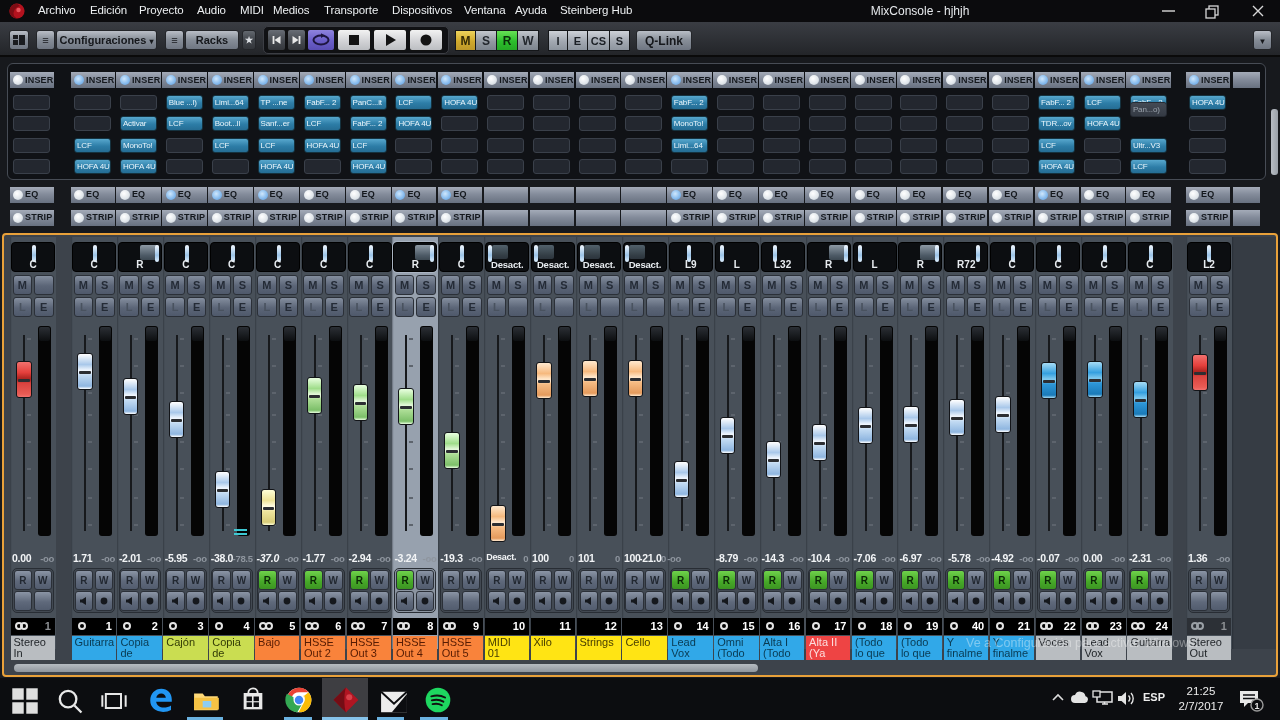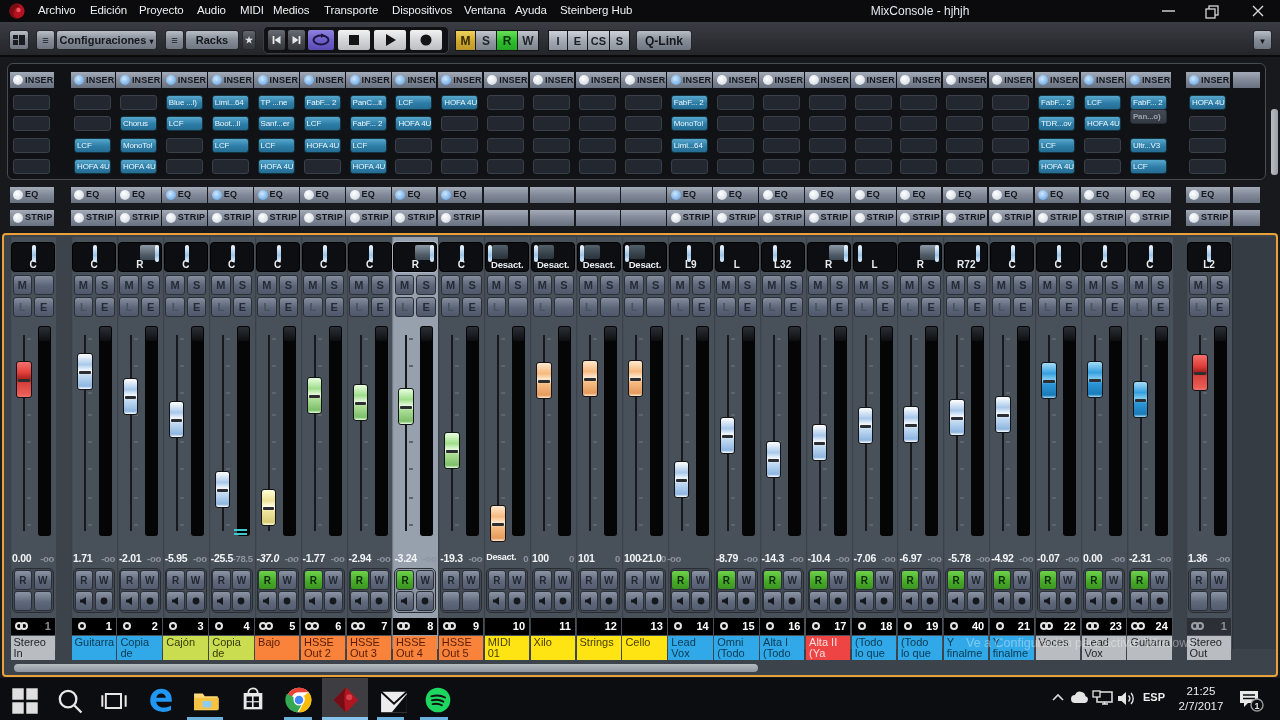--- a/index.html
+++ b/index.html
@@ -258,21 +258,21 @@
 <div class="slot" style="left:854.5px;top:38.0px;"></div>
 <div class="slot" style="left:900.4px;top:38.0px;"></div>
 <div class="slot" style="left:946.3px;top:38.0px;"></div>
 <div class="slot" style="left:992.2px;top:38.0px;"></div>
 <div class="slot slotf" style="left:1038.1px;top:38.0px;">FabF... 2</div>
 <div class="slot slotf" style="left:1084.0px;top:38.0px;">LCF</div>
 <div class="slot slotf" style="left:1129.9px;top:38.0px;">FabF... 2</div>
 <div class="slot slotf" style="left:1189.0px;top:38.0px;">HOFA 4U</div>
 <div class="slot" style="left:13.0px;top:59.3px;"></div>
 <div class="slot" style="left:74.0px;top:59.3px;"></div>
-<div class="slot slotf" style="left:119.9px;top:59.3px;">Chorus</div>
+<div class="slot slotf" style="left:119.9px;top:59.3px;">Activar</div>
 <div class="slot slotf" style="left:165.8px;top:59.3px;">LCF</div>
 <div class="slot slotf" style="left:211.7px;top:59.3px;">Boot...ll</div>
 <div class="slot slotf" style="left:257.6px;top:59.3px;">Sanf...er</div>
 <div class="slot slotf" style="left:303.5px;top:59.3px;">LCF</div>
 <div class="slot slotf" style="left:349.5px;top:59.3px;">FabF... 2</div>
 <div class="slot slotf" style="left:395.4px;top:59.3px;">HOFA 4U</div>
 <div class="slot" style="left:441.3px;top:59.3px;"></div>
 <div class="slot" style="left:487.2px;top:59.3px;"></div>
 <div class="slot" style="left:533.1px;top:59.3px;"></div>
 <div class="slot" style="left:579.0px;top:59.3px;"></div>
@@ -280,21 +280,21 @@
 <div class="slot slotf" style="left:670.8px;top:59.3px;">MonoTo!</div>
 <div class="slot" style="left:716.7px;top:59.3px;"></div>
 <div class="slot" style="left:762.6px;top:59.3px;"></div>
 <div class="slot" style="left:808.6px;top:59.3px;"></div>
 <div class="slot" style="left:854.5px;top:59.3px;"></div>
 <div class="slot" style="left:900.4px;top:59.3px;"></div>
 <div class="slot" style="left:946.3px;top:59.3px;"></div>
 <div class="slot" style="left:992.2px;top:59.3px;"></div>
 <div class="slot slotf" style="left:1038.1px;top:59.3px;">TDR...ov</div>
 <div class="slot slotf" style="left:1084.0px;top:59.3px;">HOFA 4U</div>
-<div class="slot slotb" style="left:1129.9px;top:52px;font-weight:bold;">Pan...o)</div>
+<div class="slot slotb" style="left:1129.9px;top:45px;">Pan...o)</div>
 <div class="slot" style="left:1189.0px;top:59.3px;"></div>
 <div class="slot" style="left:13.0px;top:80.6px;"></div>
 <div class="slot slotf" style="left:74.0px;top:80.6px;">LCF</div>
 <div class="slot slotf" style="left:119.9px;top:80.6px;">MonoTo!</div>
 <div class="slot" style="left:165.8px;top:80.6px;"></div>
 <div class="slot slotf" style="left:211.7px;top:80.6px;">LCF</div>
 <div class="slot slotf" style="left:257.6px;top:80.6px;">LCF</div>
 <div class="slot slotf" style="left:303.5px;top:80.6px;">HOFA 4U</div>
 <div class="slot slotf" style="left:349.5px;top:80.6px;">LCF</div>
 <div class="slot" style="left:395.4px;top:80.6px;"></div>
@@ -746,21 +746,21 @@
 <div class="tick" style="left:221.7px;top:233px;"></div>
 <div class="tick" style="left:221.7px;top:262px;"></div>
 <div class="tick" style="left:221.7px;top:289px;"></div>
 <div class="meter" style="left:232.7px;">
         <div class="mcap"></div>
       </div>
 <div class="cap" style="left:210.7px;top:236.0px;background:linear-gradient(180deg,#ffffff 0%,#a9c8ea 30%,#eef5fd 46%,#eef5fd 52%,#c4dcf3 60%,#8fb6e0 92%,#ffffff 100%);">
         <div class="cmid"></div>
       </div>
 <div class="vrow" style="left:205.7px;">
-        <div class="vmain" style="">-25.5</div>
+        <div class="vmain" style="">-38.0</div>
         <div class="vpeak">-78.5</div>
       </div>
 <div class="rwwrap" style="left:206.7px;"></div>
 <div class="rwb" style="left:208.2px;top:335px;">R</div>
 <div class="rwb" style="left:228.2px;top:335px;">W</div>
 <div class="rwb" style="left:208.2px;top:356px;"><svg width="16" height="18" viewBox="0 0 16 18">
           <path d="M10 5 v8 l-4 -2.6 h-2 v-2.8 h2 z" fill="#15181d"></path>
         </svg></div>
 <div class="rwb" style="left:228.2px;top:356px;"><svg width="16" height="18" viewBox="0 0 16 18">
           <circle cx="8" cy="9" r="3.4" fill="#15181d"></circle>

